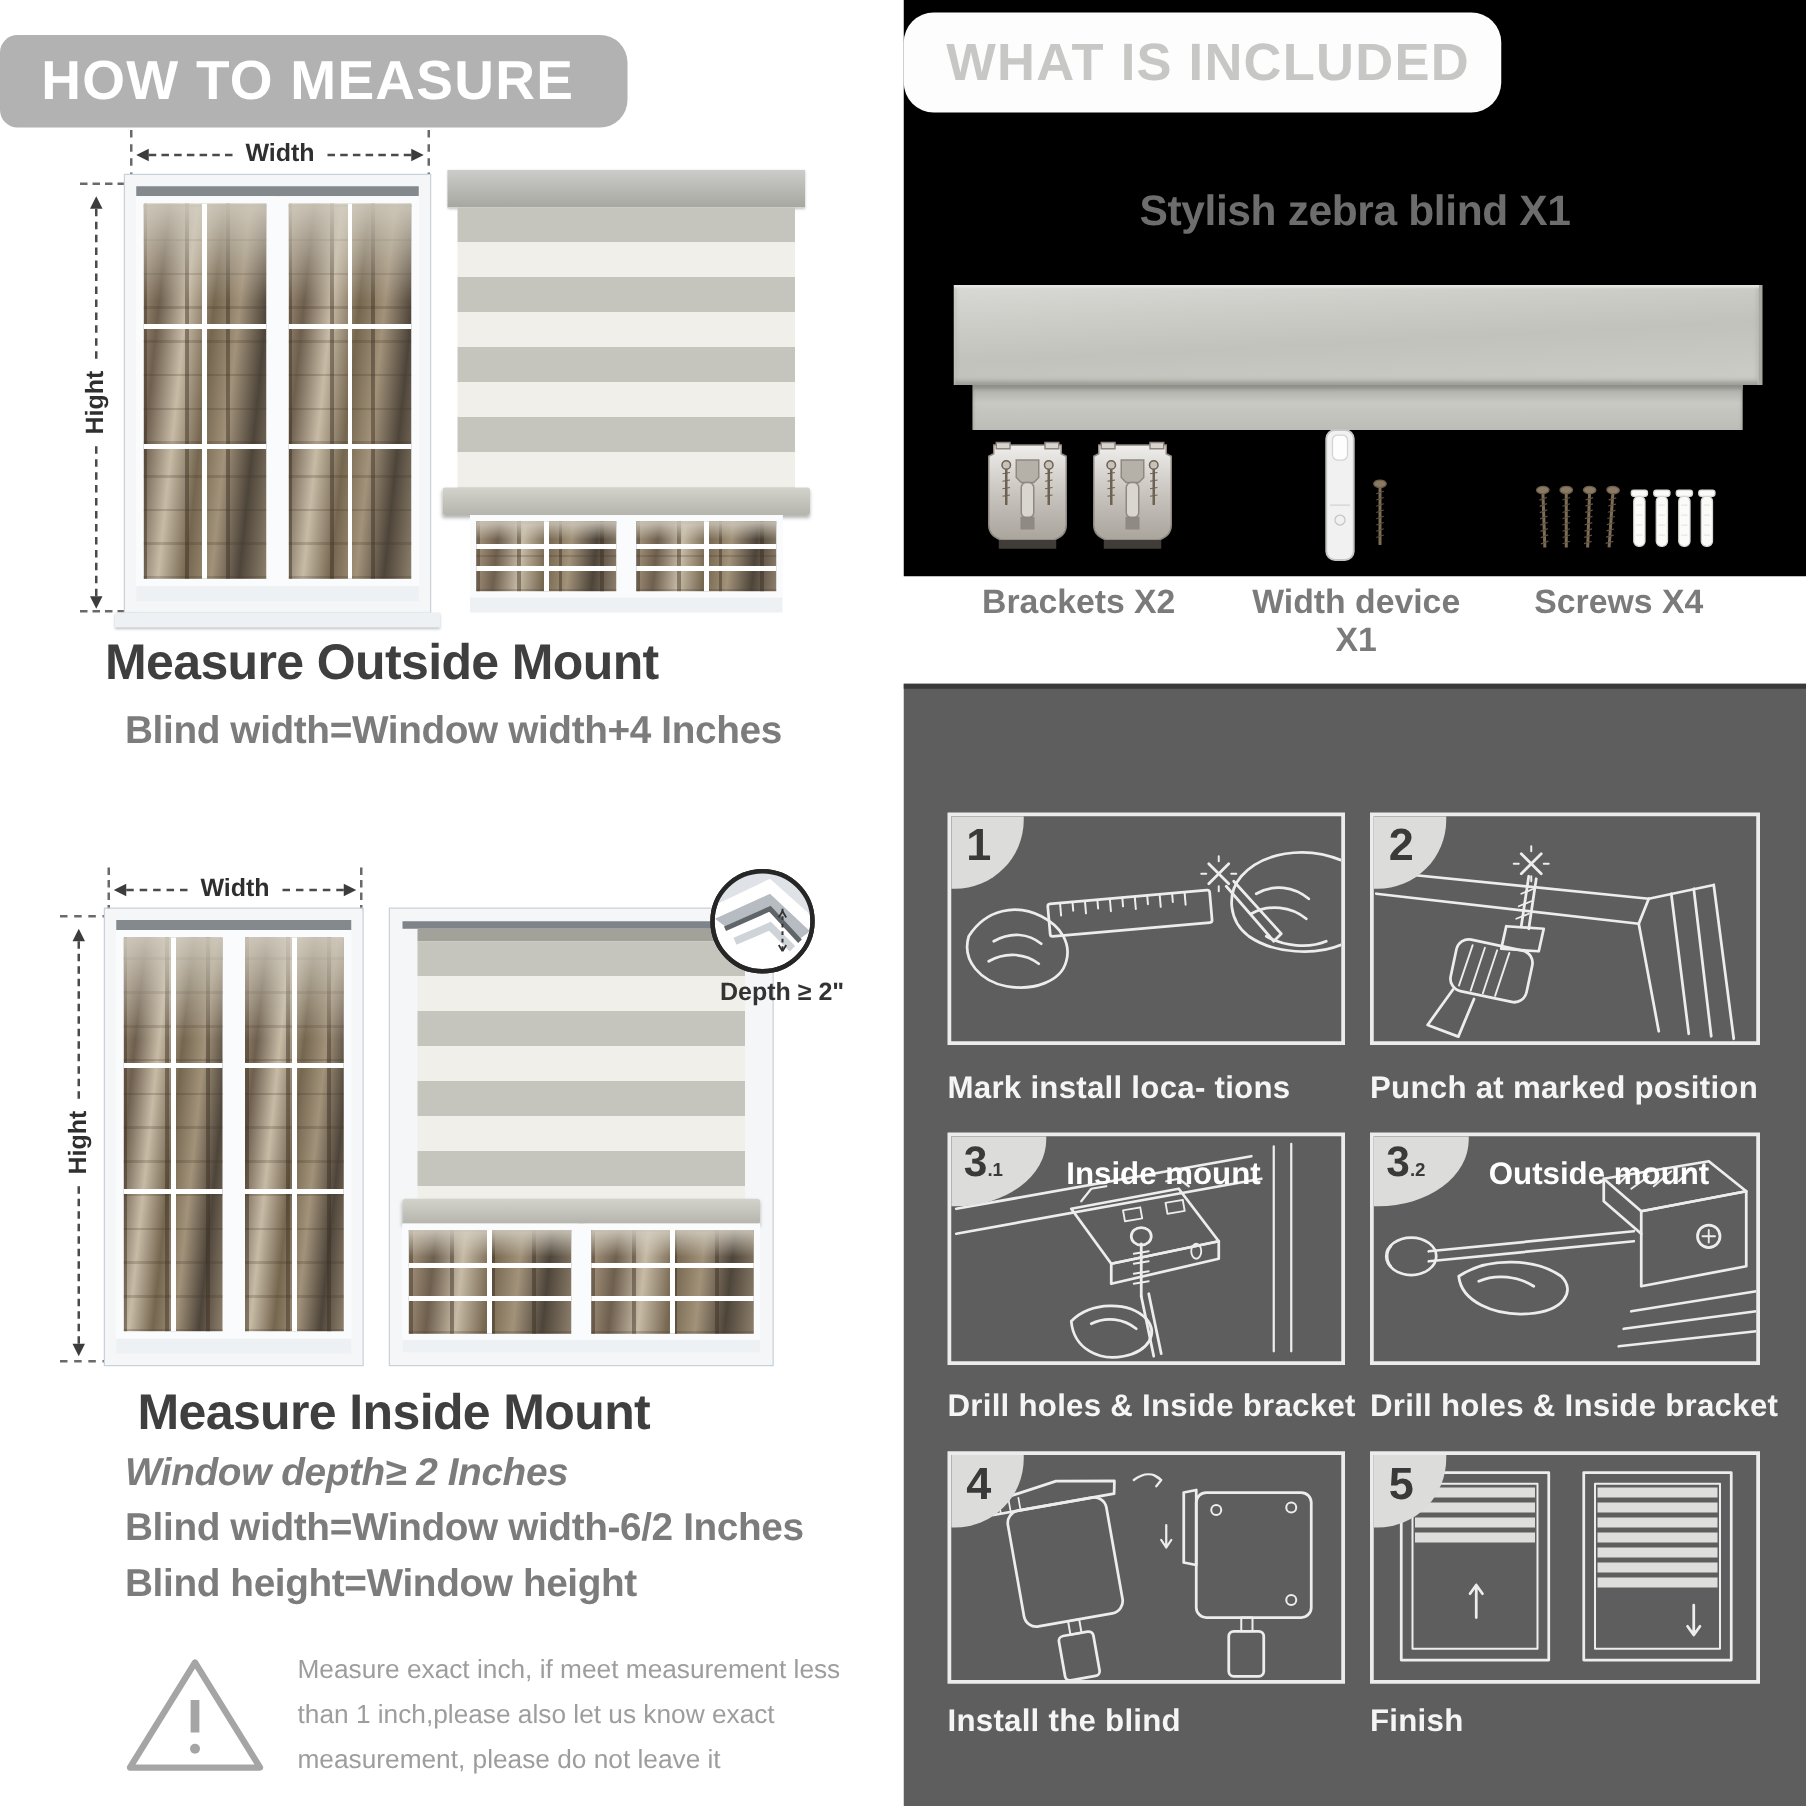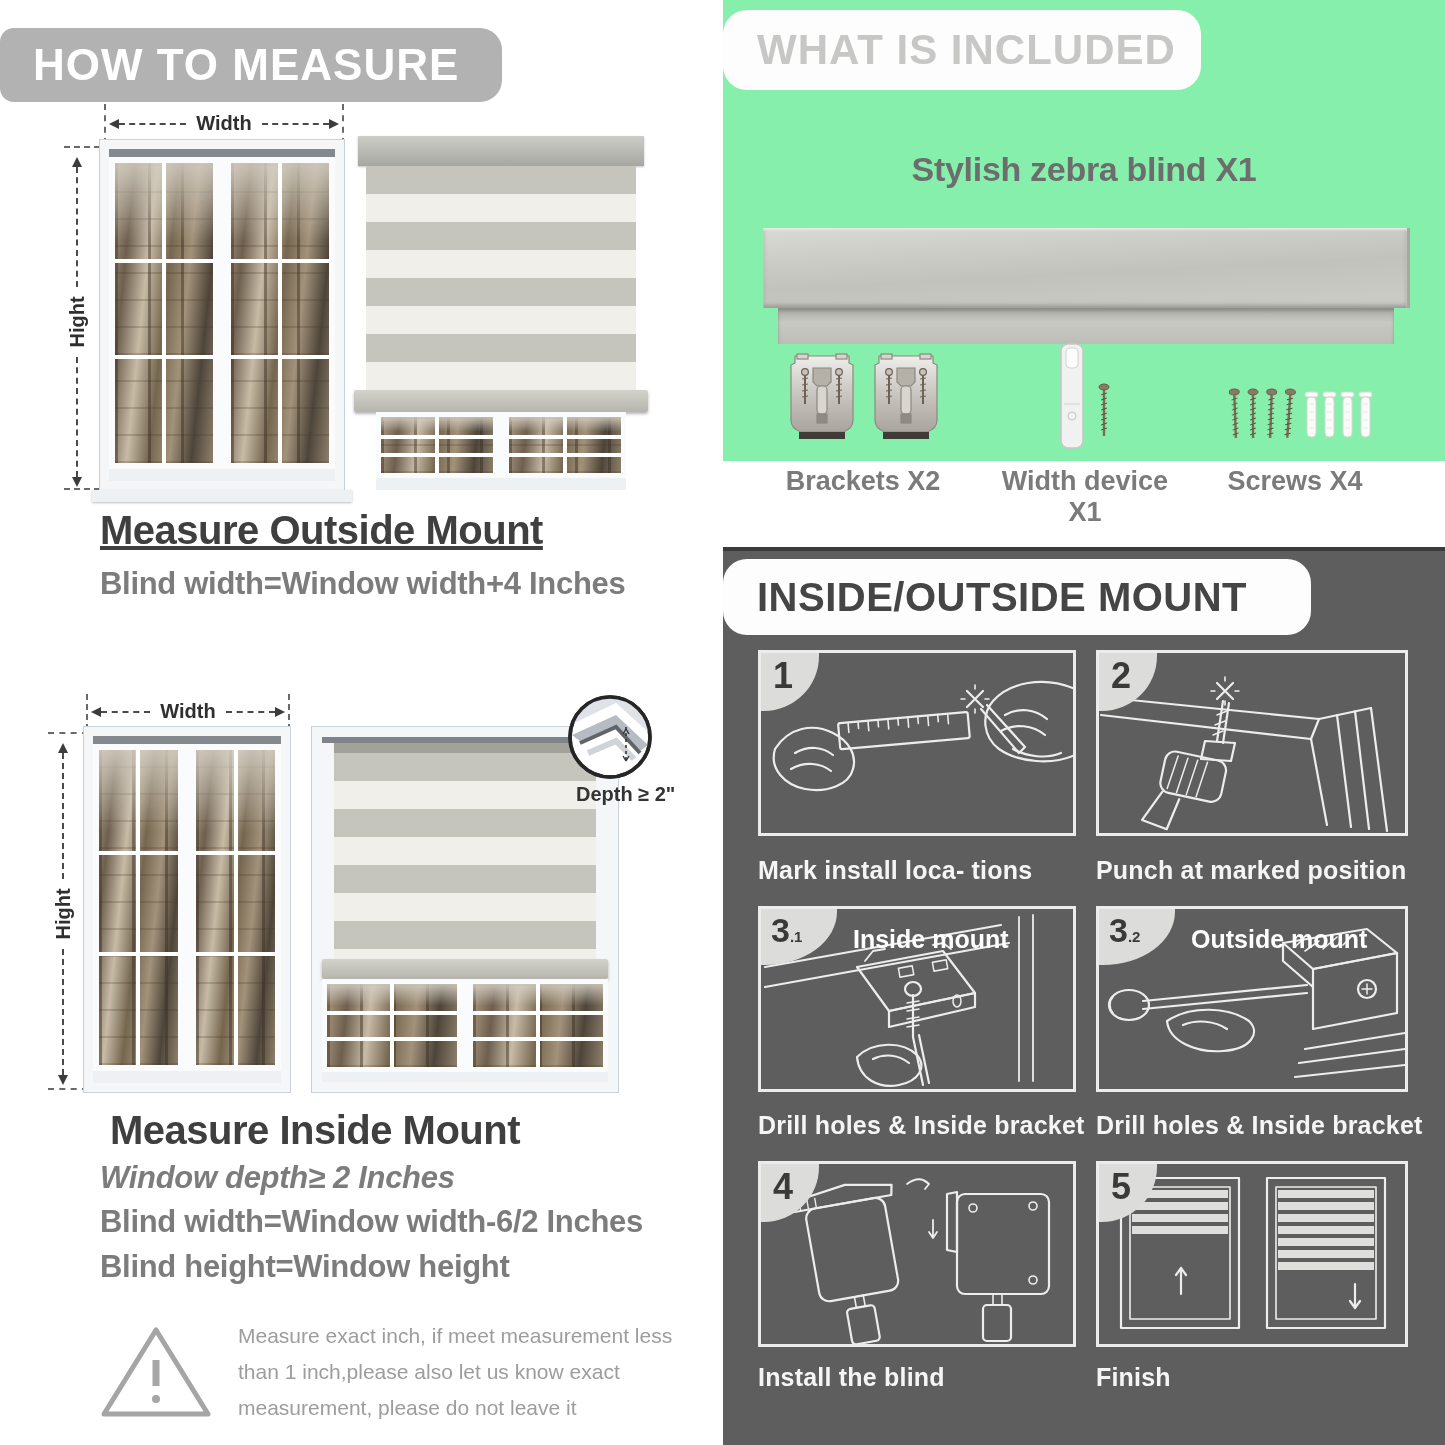--- a/index.html
+++ b/index.html
@@ -4,21 +4,21 @@
 <style>
   html,body{margin:0;padding:0;background:#fff;}
   #canvas{position:relative;width:1445px;height:1445px;background:#ffffff;overflow:hidden;
           font-family:"Liberation Sans",sans-serif;}
   .abs{position:absolute;}
 
   
   .hdr-left{left:0;top:13px;width:502px;height:74px;background:#b2b2b2;
             border-radius:14px 22px 22px 14px;display:flex;align-items:center;margin-top:15px;}
   .hdr-left span{color:#ffffff;font-weight:bold;font-size:44px;letter-spacing:1px;padding-left:33px;}
-  .sec-light{left:723px;top:0;width:722px;height:461px;background:#86efac;}
+  .sec-light{left:723px;top:0;width:722px;height:461px;background:#000000;}
   .hdr-included{left:0;top:10px;width:478px;height:80px;background:#fdfdfd;border-radius:24px;
                 display:flex;align-items:center;}
   .hdr-included span{color:#c7c7c6;font-weight:bold;font-size:42px;letter-spacing:1px;padding-left:34px;}
   .sec-dark{left:723px;top:547px;width:722px;height:898px;background:#5e5e5e;border-top:4px solid #3a3a3a;}
   .hdr-mount{left:0;top:8px;width:588px;height:76px;background:#fdfdfd;border-radius:24px;
              display:flex;align-items:center;}
   .hdr-mount span{color:#454545;font-weight:bold;font-size:40px;letter-spacing:.5px;padding-left:34px;}
 
   
   .title-dark{font-weight:bold;font-size:40px;color:#3f3f3f;letter-spacing:-.5px;}
@@ -140,21 +140,21 @@
             <div class="glass photo"></div>
           </div>
         <div class="sash" style="border-width:5px;">
             <div class="glass photo"></div>
           </div>
       </div>
       <div class="win-sill"></div>
     </div>
   </div>
 
-  <div class="abs title-dark" style="left:100px;top:508px;text-decoration:underline;">Measure Outside Mount</div>
+  <div class="abs title-dark" style="left:84px;top:508px;">Measure Outside Mount</div>
   <div class="abs body-line" style="left:100px;top:566px;">Blind width=Window width+4 Inches</div>
 
   <div class="abs harrow" style="left:86px;top:700px;width:204px;">
     <div class="tl"></div>
       <div class="seg"></div>
     <span class="lbl">Width</span>
     <div class="seg"></div>
       <div class="tr"></div>
   </div>
   <div class="abs guide-v" style="left:86px;top:694px;height:36px;"></div>
@@ -348,23 +348,20 @@
         </g>
       </g>
     </svg>
 
     <div class="abs item-lbl" style="left:40px;top:466px;width:200px;">Brackets X2</div>
     <div class="abs item-lbl" style="left:262px;top:466px;width:200px;">Width device X1</div>
     <div class="abs item-lbl" style="left:502px;top:466px;width:140px;">Screws X4</div>
   </div>
 
   <div class="abs sec-dark">
-    <div class="abs hdr-mount">
-      <span>INSIDE/OUTSIDE MOUNT</span>
-    </div>
 
     <div class="abs panel" style="left:35px;top:99px;width:318px;height:186px;">
       <svg class="lineart" width="312" height="180" viewBox="0 0 312 180">
         <path d="M14,96 C28,74 52,70 72,80 C88,88 96,102 92,116 C88,132 66,140 44,136 C24,132 8,116 14,96 Z"></path>
         <path d="M34,100 C48,92 62,94 72,102"></path>
           <path d="M30,116 C44,108 60,110 70,118"></path>
         <g transform="rotate(-5 150 78)">
           <rect x="78" y="64" width="130" height="26" rx="2"></rect>
           <path d="M88,64 L88,74 M98,64 L98,71 M108,64 L108,74 M118,64 L118,71 M128,64 L128,74 M138,64 L138,71 M148,64 L148,74 M158,64 L158,71 M168,64 L168,74 M178,64 L178,71 M188,64 L188,74" stroke-width="1.6"></path>
         </g>

